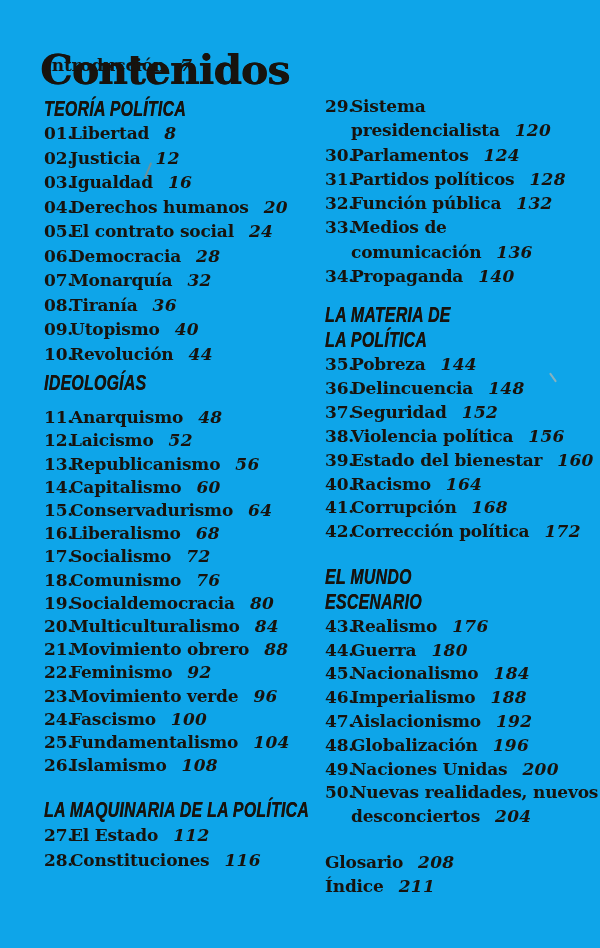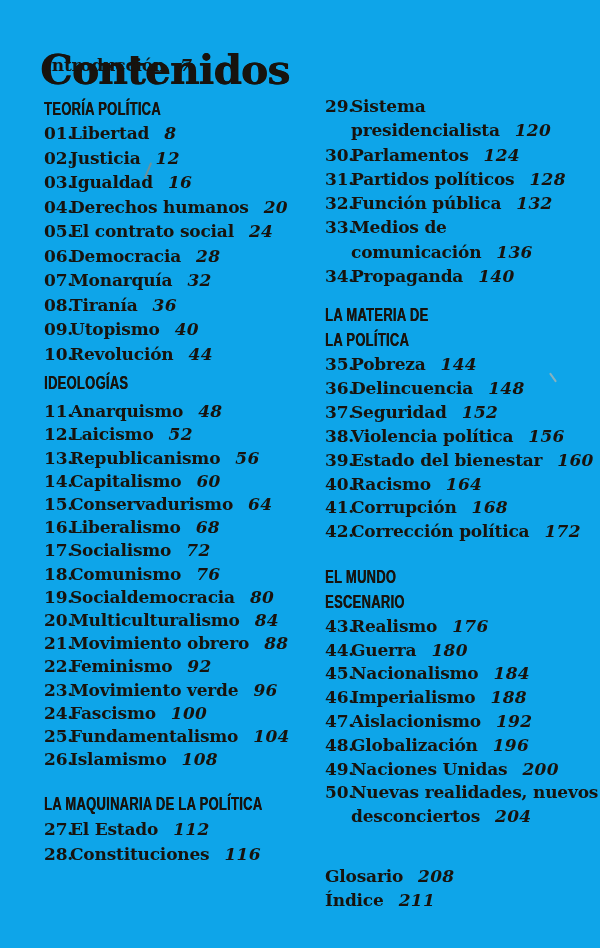--- a/index.html
+++ b/index.html
@@ -28,48 +28,48 @@
   
   .line{font-size:17px;font-weight:bold;white-space:nowrap;letter-spacing:-0.2px;}
   .num{display:inline-block;width:26px;}
   .page-num{font-style:italic;font-weight:600;margin-left:15px;letter-spacing:0.3px;}
   .wrap{padding-left:26px;}
 
   
   .heading-line{
     line-height:24.8px;white-space:nowrap;
     font-family:"Liberation Sans", sans-serif;
-    font-weight:bold;font-size:18px;
+    font-weight:bold;font-size:22px;font-style:italic;
   }
   .heading-text{
     display:inline-block;
     transform:scaleX(0.72);
     transform-origin:0 50%;
     letter-spacing:0.4px;
     text-shadow:0.4px 0 0 currentColor;
   }
 
   
   #col-left  .b0{margin-top:53px}
   #col-left  .b0 .line{line-height:24.5px}
   #col-left  .b1{margin-top:19px}
   #col-left  .b1 .line{line-height:24.5px}
   #col-left  .b2{margin-top:5px}
-  #col-left  .b2 .heading{margin-bottom:4px}
+  #col-left  .b2 .heading{margin-bottom:10px}
   #col-left  .b2 .line{line-height:23.2px}
   #col-left  .b3{margin-top:21px}
   #col-left  .b3 .line{line-height:24.5px}
 
   #col-right .b0{margin-top:94px}
   #col-right .b0 .line{line-height:24.3px}
   #col-right .b1{margin-top:15px}
   #col-right .b1 .line{line-height:23.9px}
   #col-right .b2{margin-top:21px}
   #col-right .b2 .line{line-height:23.8px}
-  #col-right .b3{margin-top:35px}
+  #col-right .b3{margin-top:21px}
   #col-right .b3 .line{line-height:24.5px}
 
   
   .mark{position:absolute;border-radius:2px;}
   #mark-slash{left:147px;top:162px;width:2px;height:17px;background:#8d8b80;transform:rotate(22deg);opacity:.75;}
   #mark-smudge{left:552px;top:372px;width:2px;height:11px;background:#b9b8ae;transform:rotate(-35deg);opacity:.7;}
 </style>
 </head>
 <body>
 

